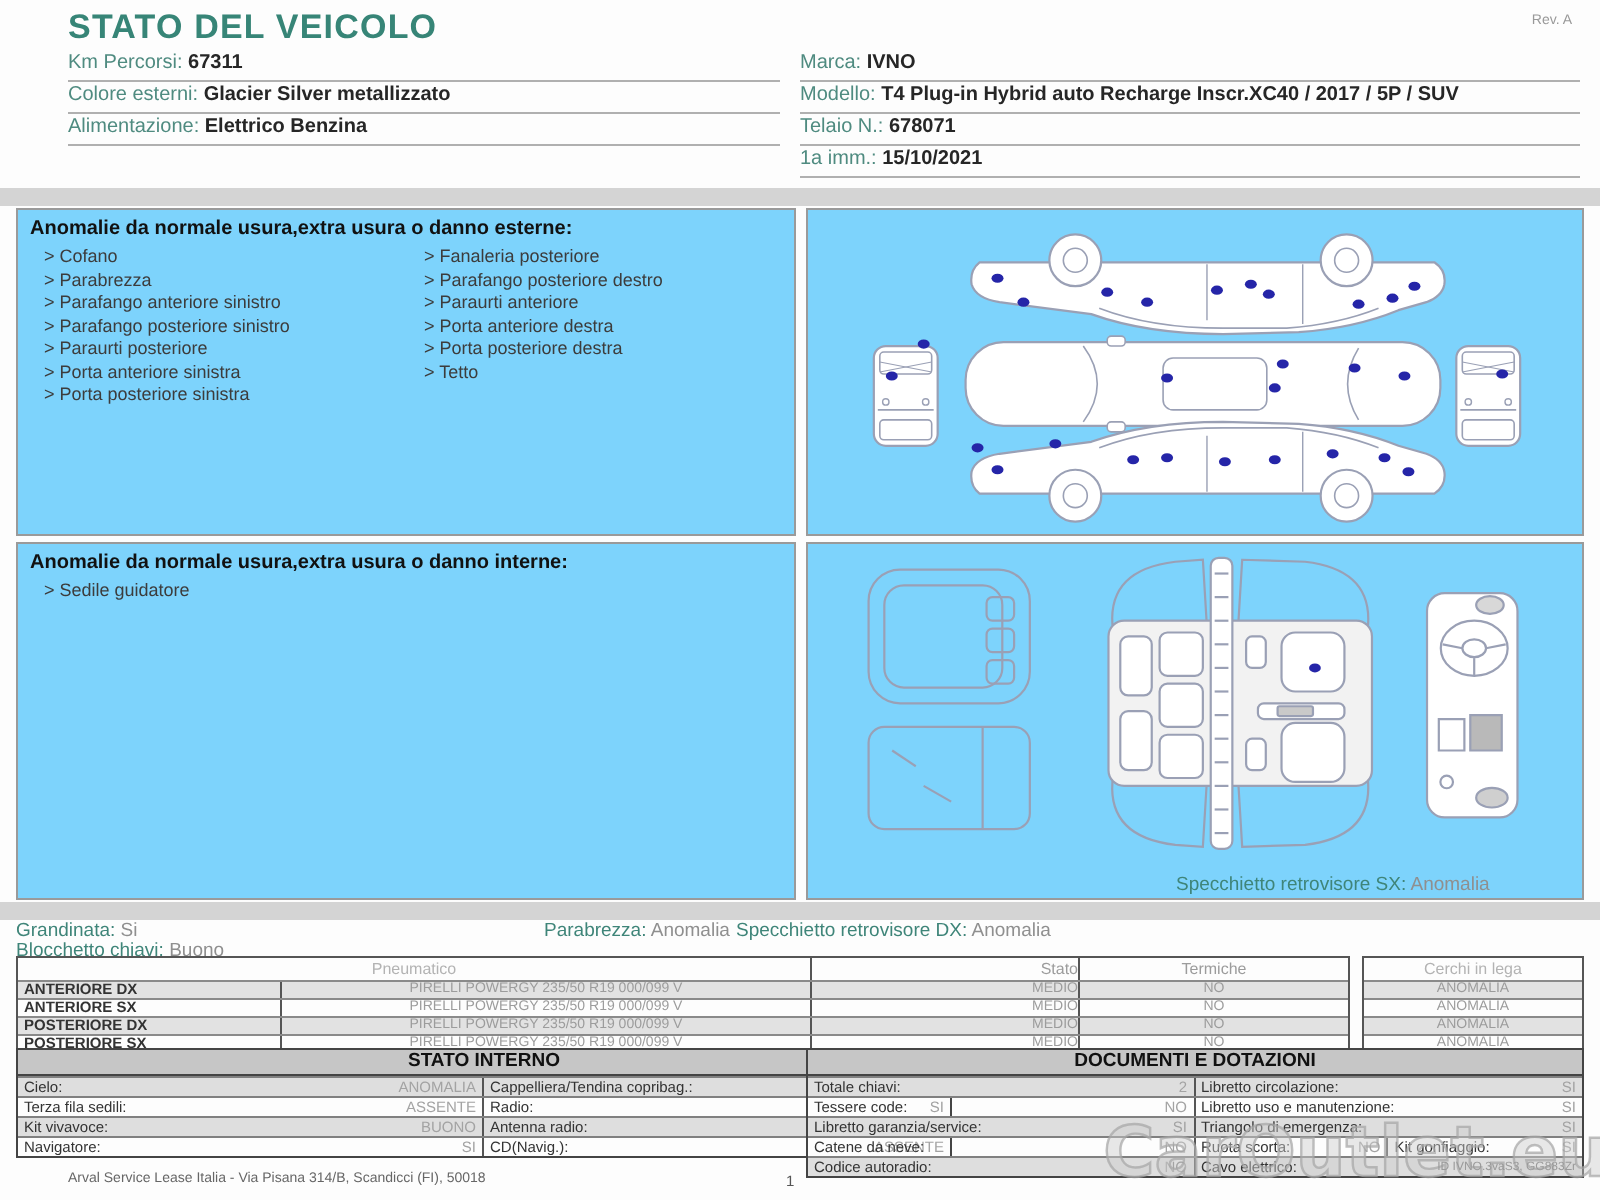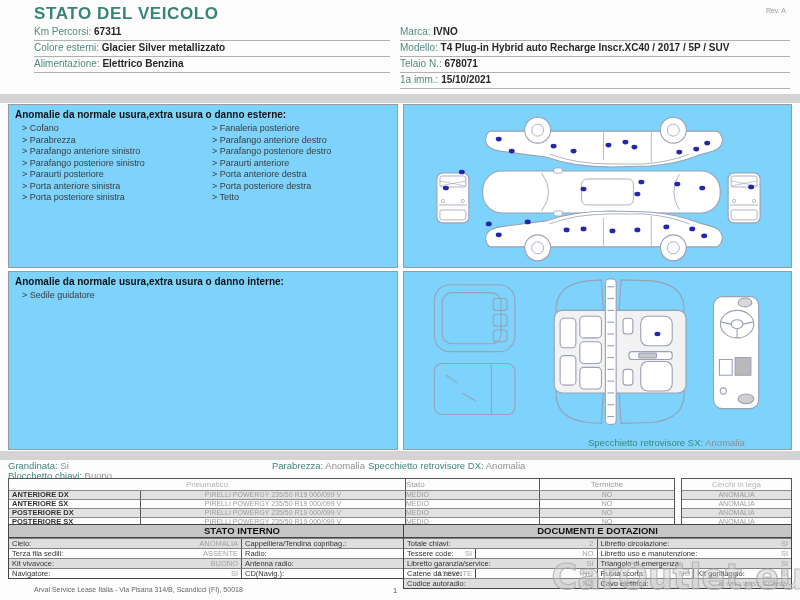--- a/index.html
+++ b/index.html
@@ -47,21 +47,21 @@
              box-sizing:border-box;font-size:7px;text-align:center;}
   .trow{display:flex;height:8px;line-height:8px;border-top:1px solid #8a8a8a;}
   .trow.hd{height:11px;line-height:11px;border-top:none;color:#b3b3b3;font-size:8px;}
   .trow.odd{background:#e2e2e2;}
   .crow{height:8px;line-height:8px;border-top:1px solid #8a8a8a;color:#9c9c9c;}
   .crow.hd{height:11px;line-height:11px;border-top:none;color:#b3b3b3;font-size:8px;}
   .crow.odd{background:#e2e2e2;}
   .tc-pos{width:132px;border-right:1px solid #555;font-weight:bold;color:#333;
           padding-left:3px;box-sizing:border-box;font-size:7.5px;}
   .tc-spec{width:265px;border-right:1px solid #555;text-align:center;color:#9c9c9c;box-sizing:border-box;}
-  .tc-stato{width:134px;border-right:1px solid #555;text-align:left;color:#9c9c9c;box-sizing:border-box;}
+  .tc-stato{width:134px;border-right:1px solid #555;text-align:right;color:#9c9c9c;box-sizing:border-box;}
   .tc-term{flex:1;text-align:center;color:#9c9c9c;}
   .tc-pneu{width:397px;border-right:1px solid #555;text-align:center;box-sizing:border-box;}
 
   
   .btable{position:absolute;top:524px;border:1px solid #444;box-sizing:border-box;font-size:7.5px;}
   #tbl-interno{left:8px;width:468px;}
   #tbl-doc{left:403px;width:389px;}
   .tbl-head{height:12px;line-height:12px;text-align:center;font-weight:bold;font-size:9.5px;
             background:#c6c6c6;color:#111;border-bottom:1px solid #444;}
   .drow{display:flex;height:9px;line-height:9px;border-top:1px solid #808080;}
@@ -127,21 +127,20 @@
         <div class="aitem">Cofano</div>
         <div class="aitem">Parabrezza</div>
         <div class="aitem">Parafango anteriore sinistro</div>
         <div class="aitem">Parafango posteriore sinistro</div>
         <div class="aitem">Paraurti posteriore</div>
         <div class="aitem">Porta anteriore sinistra</div>
         <div class="aitem">Porta posteriore sinistra</div>
       </div>
       <div class="col">
         <div class="aitem">Fanaleria posteriore</div>
-        <div class="aitem">Parafango anteriore destro</div>
         <div class="aitem">Parafango posteriore destro</div>
         <div class="aitem">Paraurti anteriore</div>
         <div class="aitem">Porta anteriore destra</div>
         <div class="aitem">Porta posteriore destra</div>
         <div class="aitem">Tetto</div>
       </div>
     </div>
   </div>
 
   <div class="panel" id="p-ext-diag">

